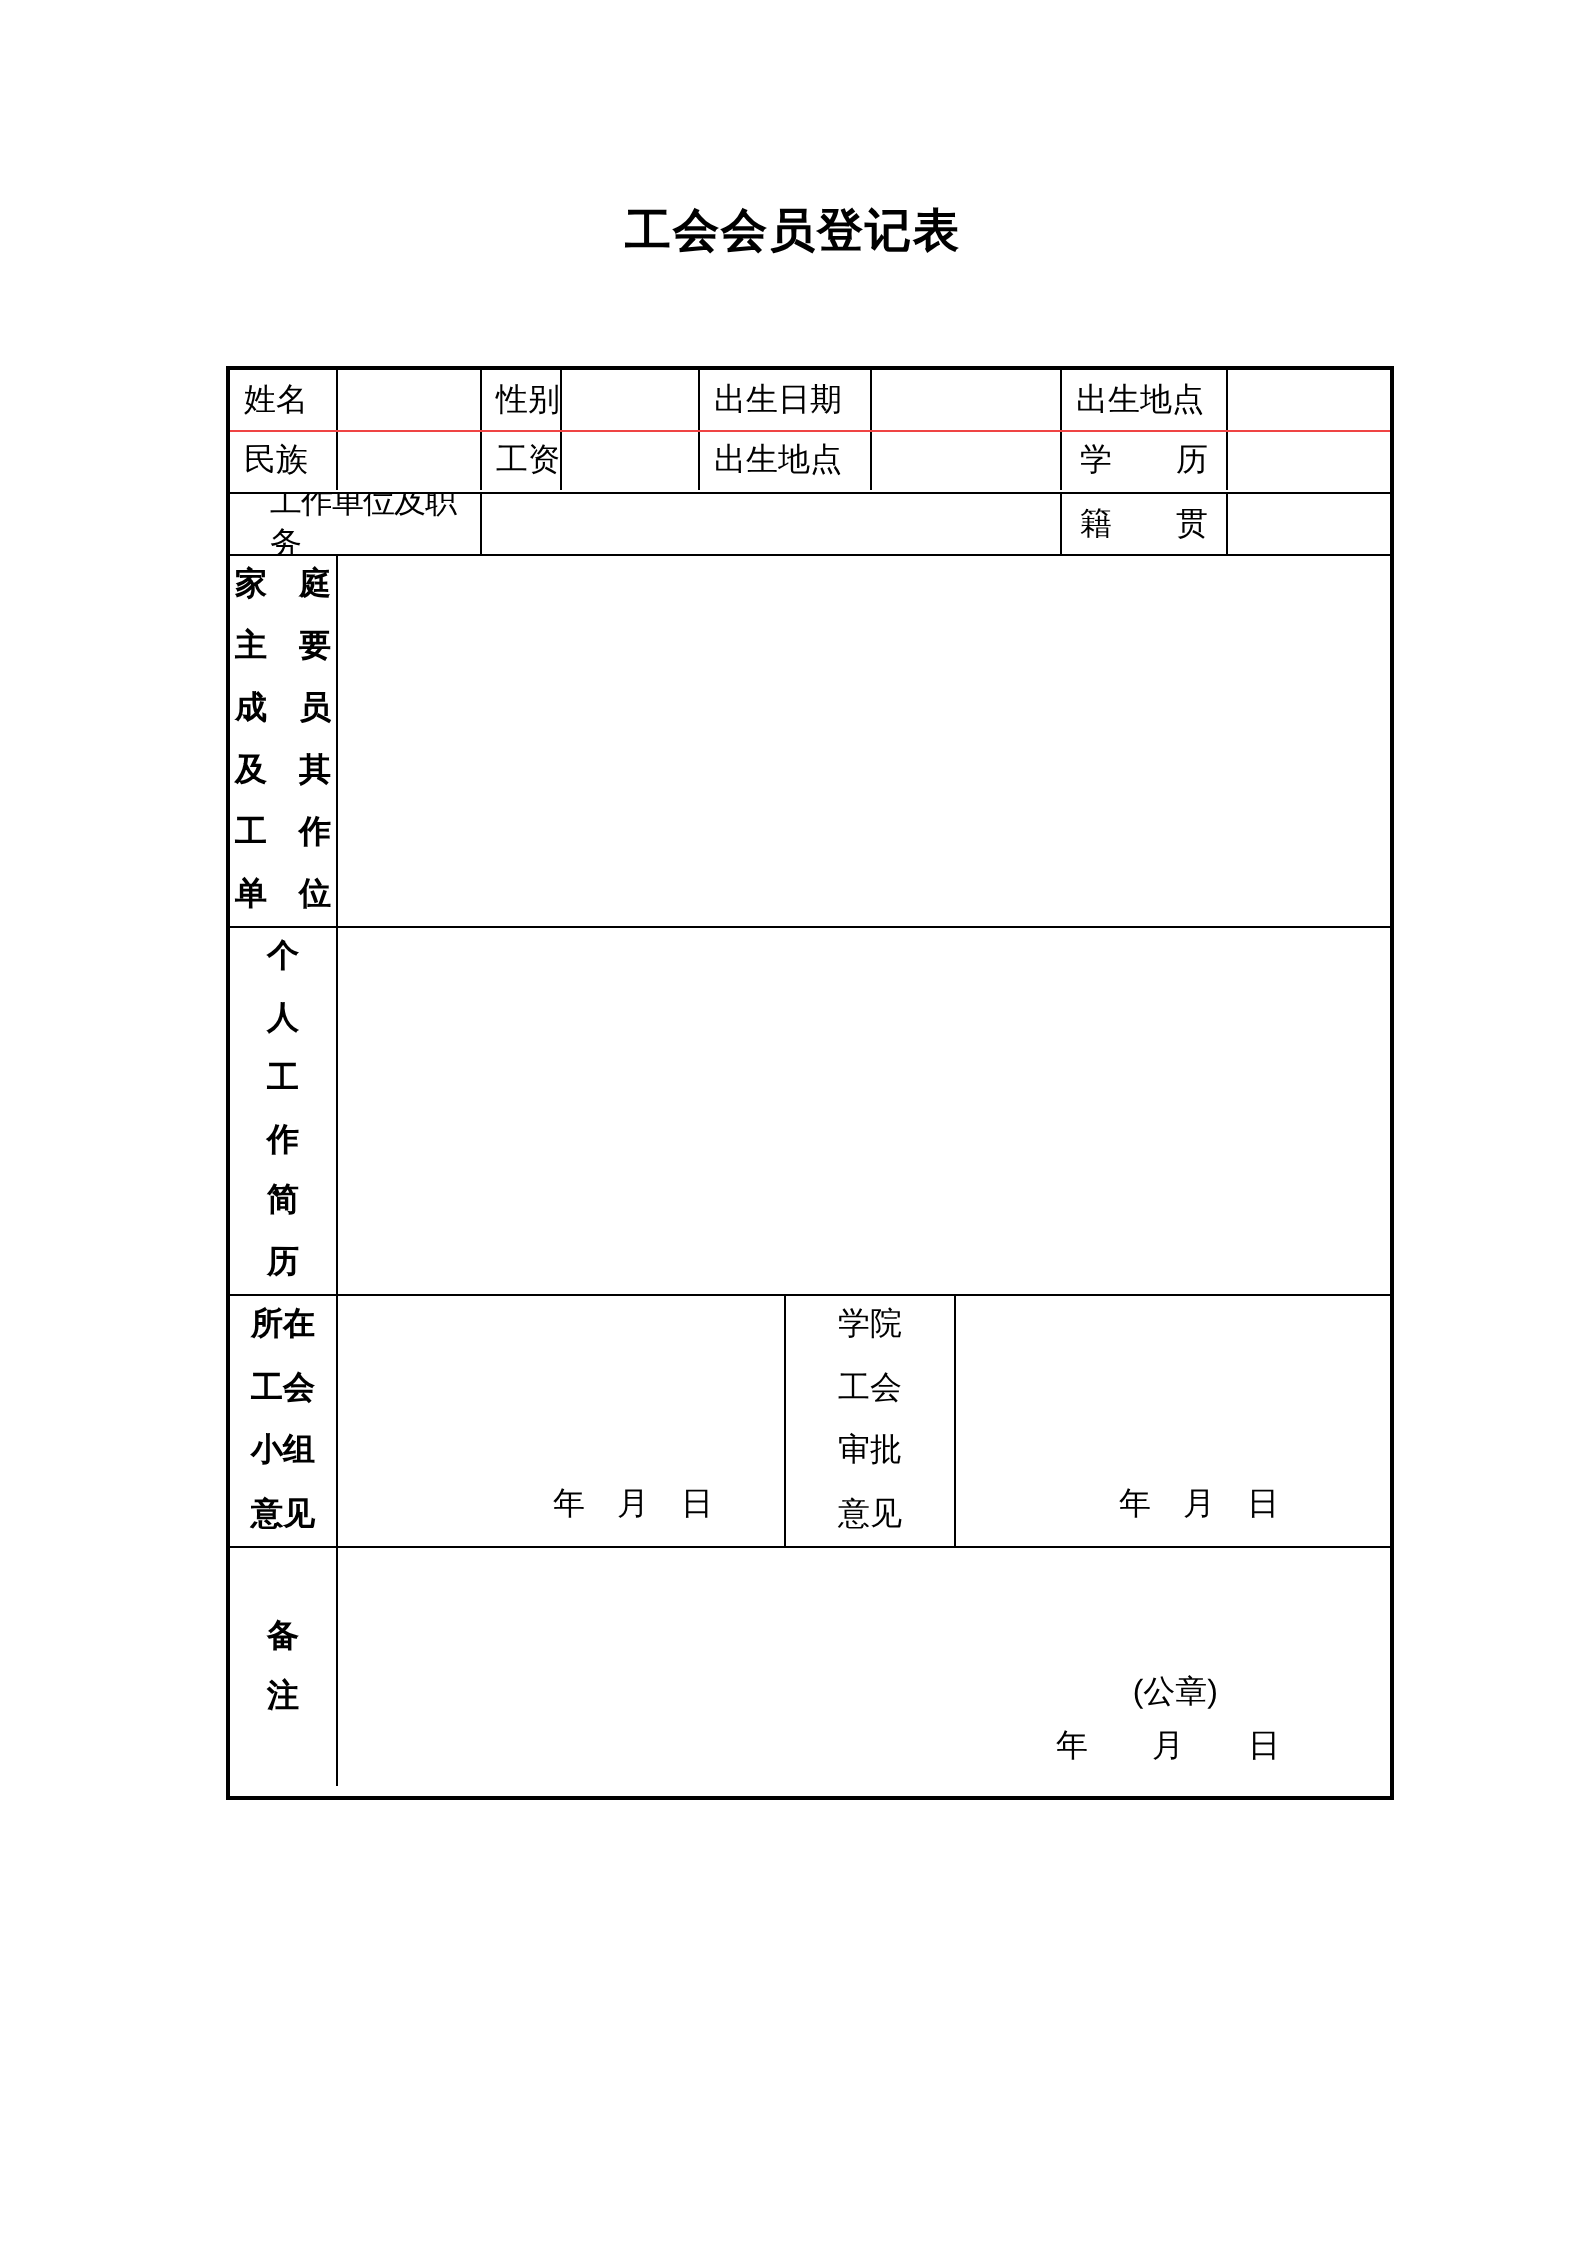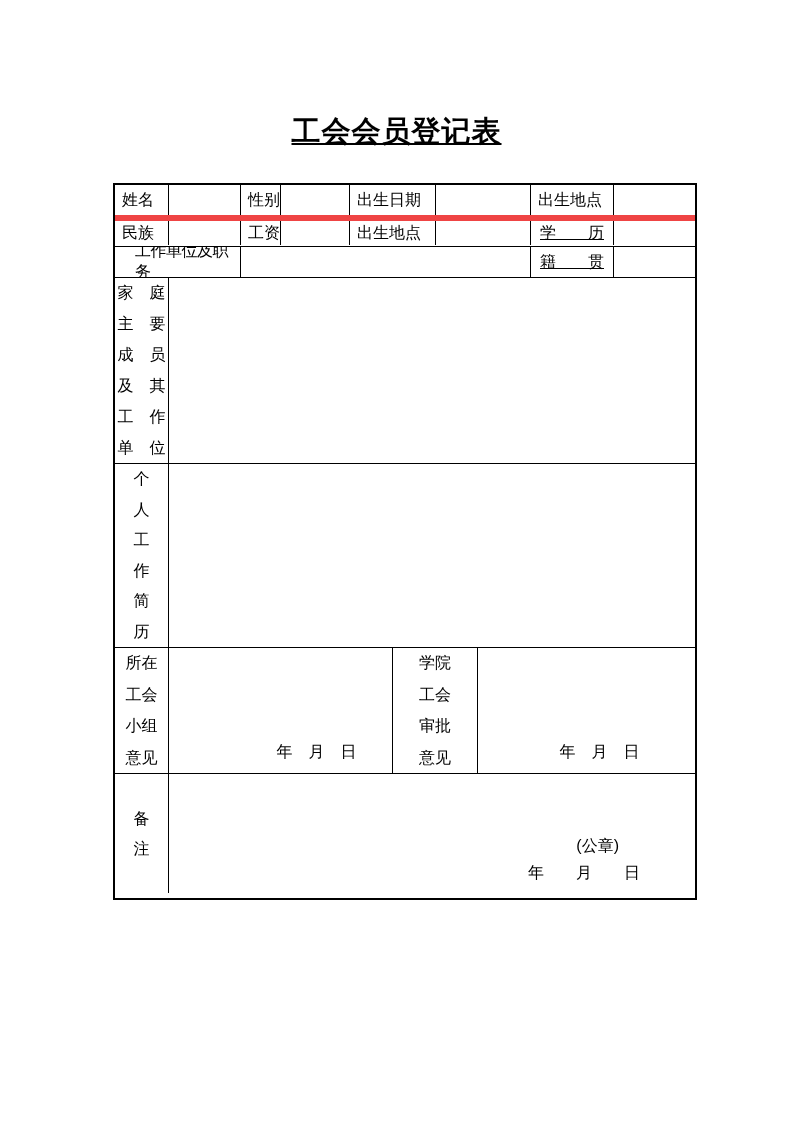--- a/index.html
+++ b/index.html
@@ -4,52 +4,51 @@
 <style>
   * { margin:0; padding:0; box-sizing:border-box; }
   html,body { background:#ffffff; }
   body {
     width:793px; height:1121px;
     position:relative;
     font-family:"Liberation Sans","DejaVu Sans",sans-serif;
     color:#000;
   }
   .doc-title {
-    position:absolute; top:112px; left:0; width:100%;
+    position:absolute; top:100px; left:0; width:100%;
     text-align:center;
-    font-size:29px; font-weight:bold;
+    font-size:23px; font-weight:bold;
     letter-spacing:1px;
-    text-decoration:underline;
   }
   .form-table {
     position:absolute; left:113px; top:183px;
     width:584px; height:717px;
     border:2px solid #000;
     display:flex; flex-direction:column;
     font-size:16px;
   }
   .band { display:flex; flex-direction:row; }
   .band + .band { border-top:1px solid #000; }
   .subrow { display:flex; flex-direction:row; height:30px; }
-  .subrow + .subrow { border-top:6px solid #ef4444; }
+  .subrow + .subrow { border-top:1px solid #ef4444; }
   .cell {
     display:flex; align-items:center;
     overflow:hidden;
   }
   .cell + .cell { border-left:1px solid #000; }
   .label { padding-left:7px; }
   .label-tight { padding-left:20px; letter-spacing:-0.5px; }
-  .center-label { justify-content:center; padding-left:0;text-decoration:underline; }
+  .center-label { justify-content:center; padding-left:0; }
   .grow { flex:1 1 auto; }
 
   
   .wA1{width:53px;} .wA2{width:72px;} .wA3{width:40px;} .wA4{width:69px;}
   .wA5{width:86px;} .wA6{width:95px;} .wA7{width:83px;}
   .wB1{width:125px;} .wB2{width:290px;} .wB3{width:83px;text-align:center;}
-  .wH{width:53px;}  
+  .wH{width:53px;font-weight:bold;}  
   .wE2{width:224px;} .wE3{width:85px;}
 
   
   .hA{height:61px; flex-direction:column;}
   .hB{height:31px;}
   .hC{height:186px;}
   .hD{height:184px;}
   .hE{height:126px;}
   .hF{height:120px;}
 
@@ -75,21 +74,21 @@
   .sign-date {
     position:absolute; bottom:10px; left:0; right:0;
     text-align:center; white-space:pre;
   }
   .offset-left  { padding-left:72px; }
   .offset-right { padding-left:26px; }
 
   
   .remark-cell { position:relative; }
   .seal {
-    position:absolute; right:76px; bottom:36px; white-space:pre;
+    position:absolute; right:86px; bottom:36px; white-space:pre;
   }
   .remark-date {
     position:absolute; right:55px; bottom:9px; white-space:pre;
   }
 </style>
 </head>
 <body>
 
 <div class="doc-title">工会会员登记表</div>
 

